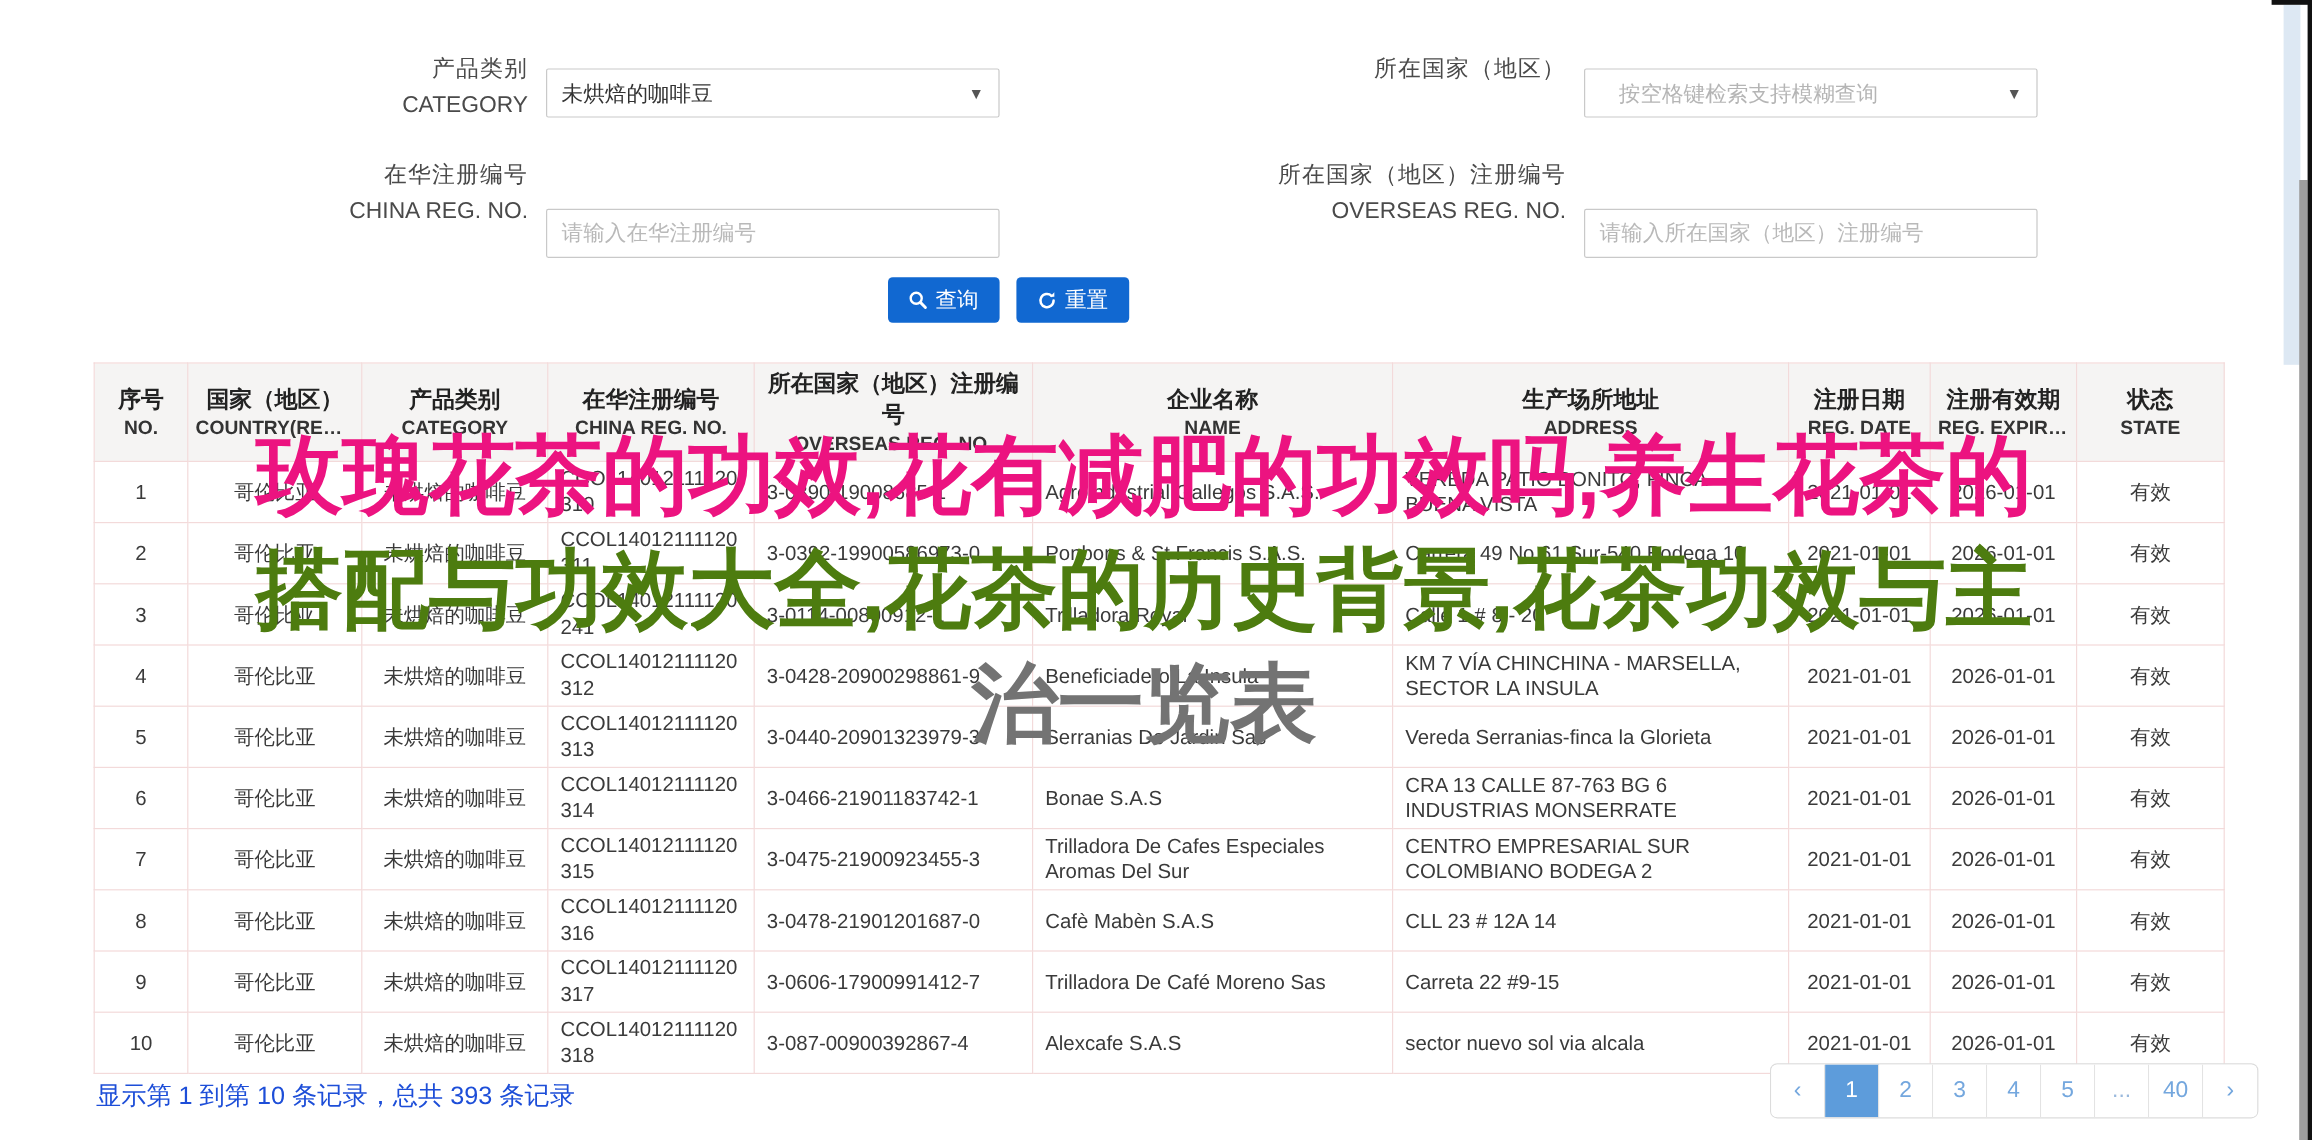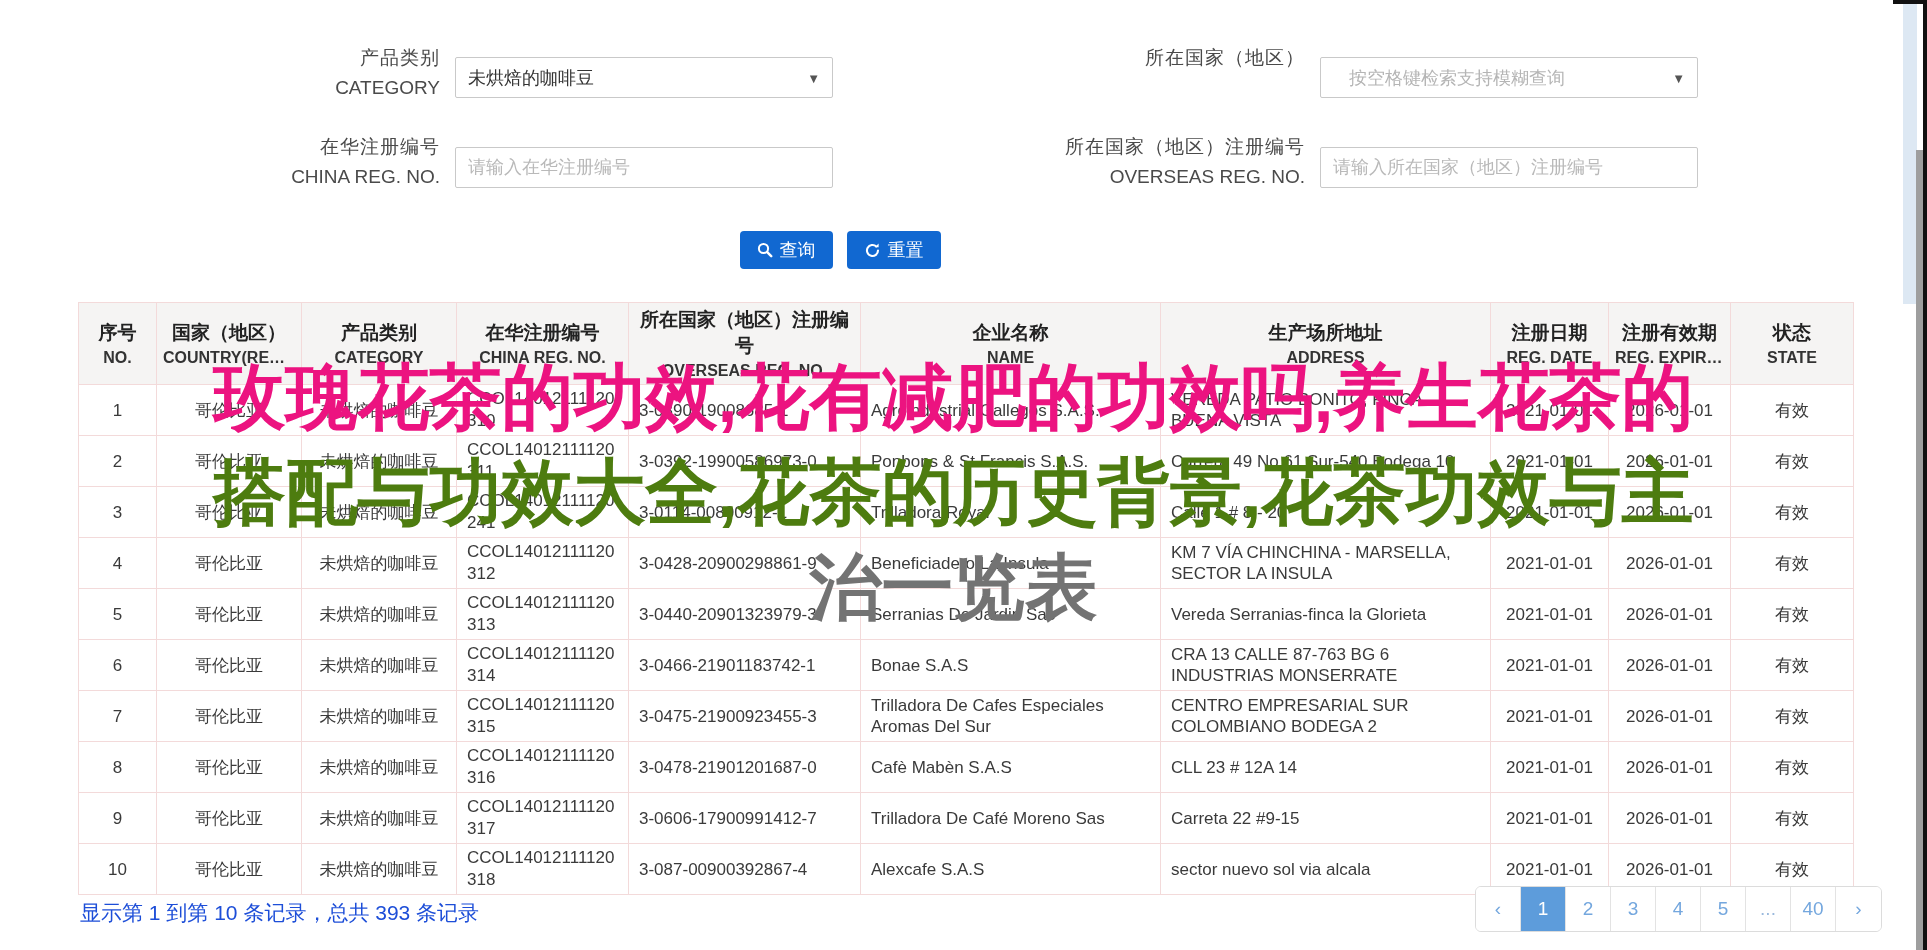--- a/index.html
+++ b/index.html
@@ -11,21 +11,21 @@
   .form-label { position:absolute; width:400px; text-align:right;
                 color:#4a4a4a; font-size:19px; line-height:28px; }
   .form-label .zh { letter-spacing:1px; }
   .form-label .en { margin-top:2px; }
   .field { position:absolute; width:378px; height:41px; border:1px solid #c9c9c9;
            border-radius:2px; background:#fff; display:flex; align-items:center;
            padding:0 34px 0 12px; font-size:18px; color:#333; }
   .field.placeholder { color:#b5b5b5; }
   .field .caret { position:absolute; right:12px; top:50%; transform:translateY(-50%);
                   font-size:13px; color:#555; }
-  input.field { padding:0 12px; }
+  input.field { padding:0 12px;margin-top:27px; }
   input.field::placeholder { color:#b9b9b9; opacity:1; }
 
   .btn-row { position:absolute; top:231px; left:0; width:1680px;
              display:flex; justify-content:center; gap:14px; }
   .btn { display:flex; align-items:center; gap:7px; background:#1168d1; color:#fff;
          border:none; border-radius:4px; height:38px; padding:0 17px;
          font-size:18px; cursor:pointer; font-family:inherit; }
   .btn svg { display:block; }
 
   

